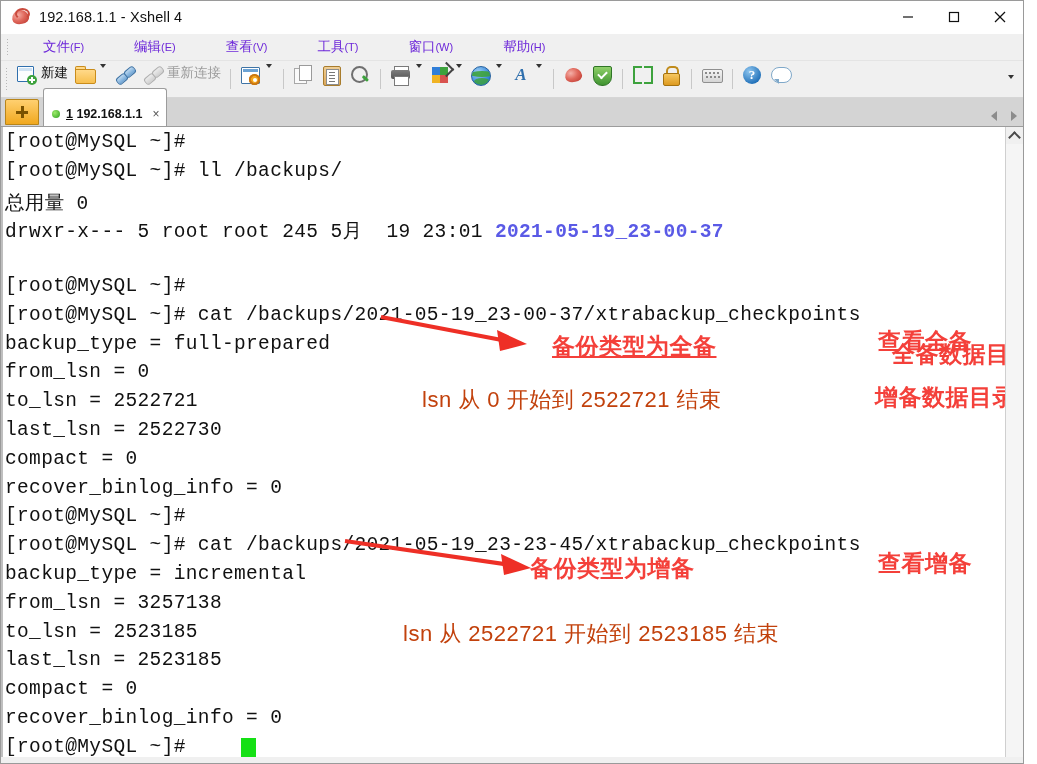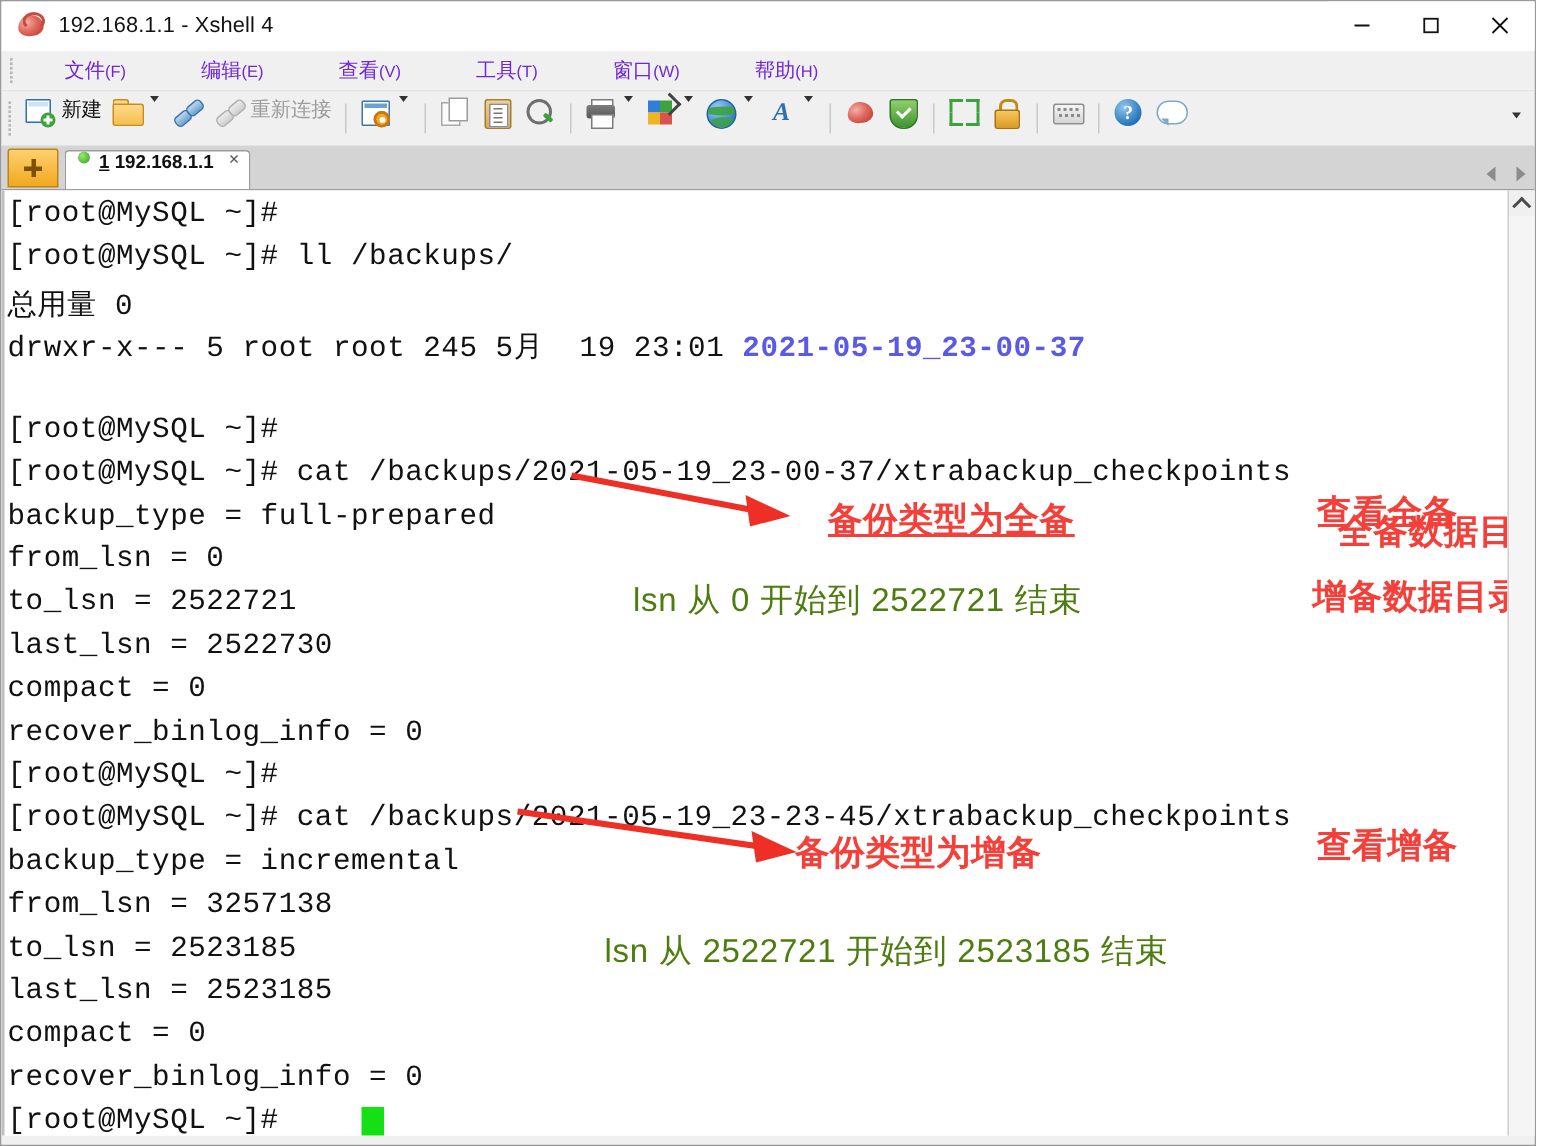--- a/index.html
+++ b/index.html
@@ -164,21 +164,21 @@
     background:linear-gradient(#ffd070,#f0a81f);
     border:1px solid #b8851a;border-radius:2px 2px 0 0;
     display:flex;align-items:center;justify-content:center;position:relative;
   }
   .newtab .plus{position:relative;width:12px;height:12px;}
   .newtab .plus:before{content:"";position:absolute;left:4.5px;top:0;width:3px;height:12px;background:#7a5200;}
   .newtab .plus:after{content:"";position:absolute;left:0;top:4.5px;width:12px;height:3px;background:#7a5200;}
   .tab{
     height:25px;margin-left:4px;margin-bottom:0;
     background:#ffffff;border:1px solid #9c9c9c;border-bottom:none;
-    border-radius:3px 3px 0 0;display:flex;padding:0 6px 0 8px;
+    border-radius:3px 3px 0 0;display:flex;align-items:center;padding:12px 6px 0 8px;
   }
   .tab .dot{width:8px;height:8px;border-radius:50%;background:radial-gradient(circle at 35% 35%,#9cea6a,#2da01f);margin-right:6px;}
   .tab .lbl{font-size:12.5px;color:#111;font-weight:bold;white-space:nowrap;}
   .tab .lbl u{text-decoration:underline;}
   .tab .x{margin-left:10px;font-size:12px;color:#555;line-height:10px;}
   .tabnav{position:absolute;right:6px;bottom:5px;display:flex;gap:14px;}
   .tabnav .ar{width:0;height:0;border-top:5px solid transparent;border-bottom:5px solid transparent;}
   .tabnav .l{border-right:6px solid #8c8c8c;}
   .tabnav .r{border-left:6px solid #8c8c8c;}
   
@@ -210,21 +210,21 @@
     width:7px;height:7px;border-top:2px solid #4a4a4a;border-left:2px solid #4a4a4a;
     transform:rotate(45deg);margin-top:3px;
   }
   .vsb .track{position:absolute;top:17px;left:0;right:0;bottom:0;background:#f5f5f5;}
   
   .anno{
     position:absolute;color:#f4362f;white-space:nowrap;
     font-family:"Liberation Sans",sans-serif;
   }
   .anno.hei{font-size:23px;font-weight:bold;letter-spacing:0.5px;color:#f4403a;}
-  .anno.light{font-size:22px;color:#4d7c0f;letter-spacing:0.5px;}
+  .anno.light{font-size:22px;color:#c2410c;letter-spacing:0.5px;}
   .arrow{position:absolute;}
   .bottombar{height:6px;background:#f0f0f0;}
 </style>
 </head>
 <body>
 
 <div class="window">
 
   <div class="titlebar">
     <div class="title-icon">

